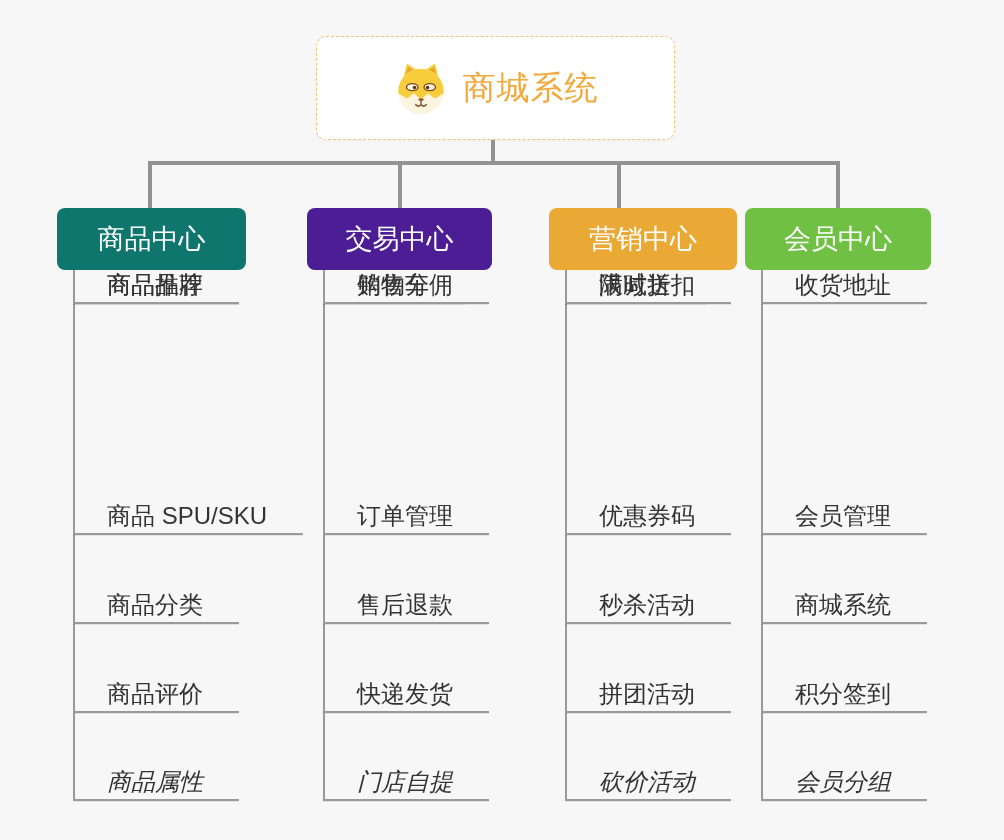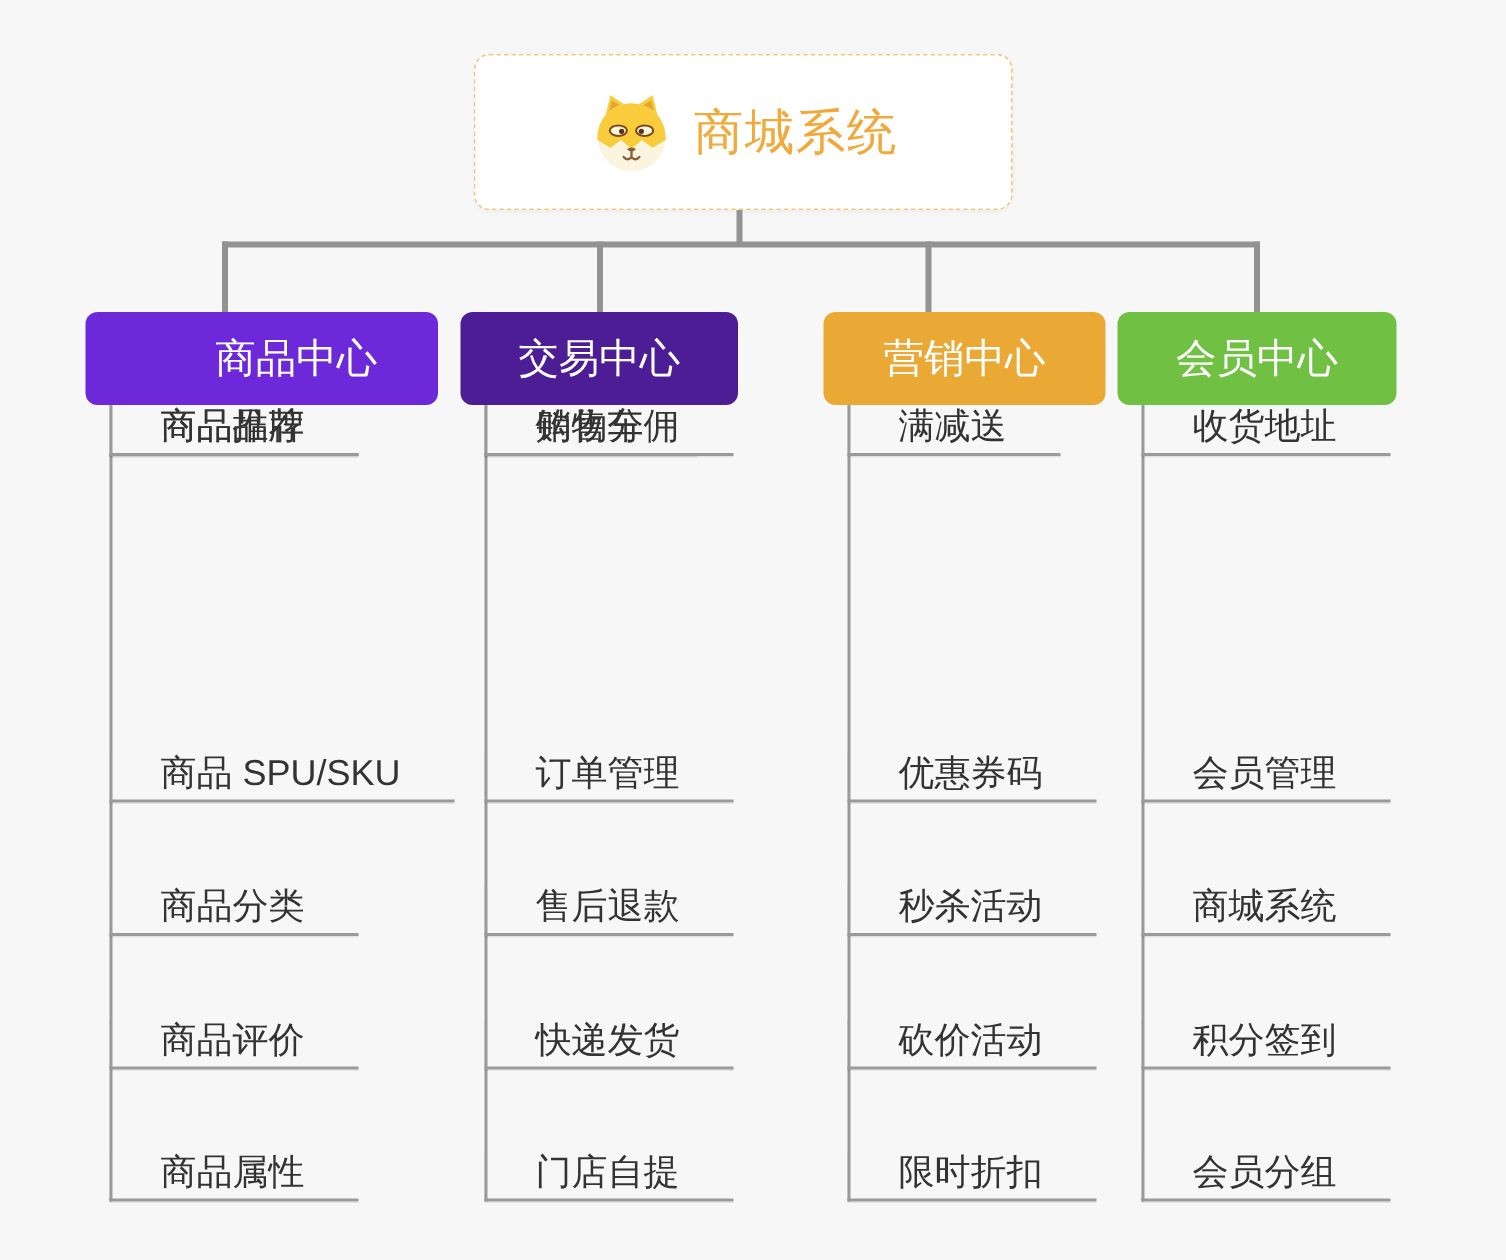--- a/index.html
+++ b/index.html
@@ -52,21 +52,21 @@
     padding:0 36px 2px 34px;
     border-bottom:2px solid #9a9a9a;
     box-shadow:0 1px 0 rgba(0,0,0,0.08);
     display:inline-block;
   }
   .leaf:nth-of-type(1){top:116px;}
   .leaf:nth-of-type(2){top:205px;}
   .leaf:nth-of-type(3){top:293px;}
   .leaf:nth-of-type(4){top:382px;}
   .leaf:nth-of-type(5){top:471px;}
-  .leaf:nth-of-type(6){top:559px;}
+  .leaf:nth-of-type(6){top:559px;font-style:italic;}
 </style>
 </head>
 <body>
 
 <div class="canvas">
 
   <div class="root-node">
     <svg class="root-icon" viewBox="0 0 64 64" aria-hidden="true">
 
       <path d="M12 20 L16 4 L28 12 Z" fill="#f8cc3b"></path>
@@ -91,21 +91,21 @@
   </div>
 
   <div class="line root-stub"></div>
   <div class="line trunk"></div>
   <div class="line stub stub-0"></div>
   <div class="line stub stub-1"></div>
   <div class="line stub stub-2"></div>
   <div class="line stub stub-3"></div>
 
   <div class="branch branch-0">
-    <div class="branch-box" style="background-color: #6d28d9; padding-left: 46px;">商品中心</div>
+    <div class="branch-box" style="background-color: #0f766e;">商品中心</div>
     <div class="leaf-line"></div>
     <div class="leaf">商品 SPU/SKU</div>
     <div class="leaf">商品分类</div>
     <div class="leaf">商品评价</div>
     <div class="leaf">商品属性</div>
     <div class="leaf">商品推荐</div>
     <div class="leaf">商品品牌</div>
   </div>
 
   <div class="branch branch-1">
@@ -117,20 +117,21 @@
     <div class="leaf">门店自提</div>
     <div class="leaf">购物车</div>
     <div class="leaf">销售分佣</div>
   </div>
 
   <div class="branch branch-2">
     <div class="branch-box" style="background-color: rgb(234, 169, 53);">营销中心</div>
     <div class="leaf-line"></div>
     <div class="leaf">优惠券码</div>
     <div class="leaf">秒杀活动</div>
+    <div class="leaf">拼团活动</div>
     <div class="leaf">砍价活动</div>
     <div class="leaf">限时折扣</div>
     <div class="leaf">满减送</div>
   </div>
 
   <div class="branch branch-3">
     <div class="branch-box" style="background-color: rgb(112, 192, 68);">会员中心</div>
     <div class="leaf-line"></div>
     <div class="leaf">会员管理</div>
     <div class="leaf">商城系统</div>

